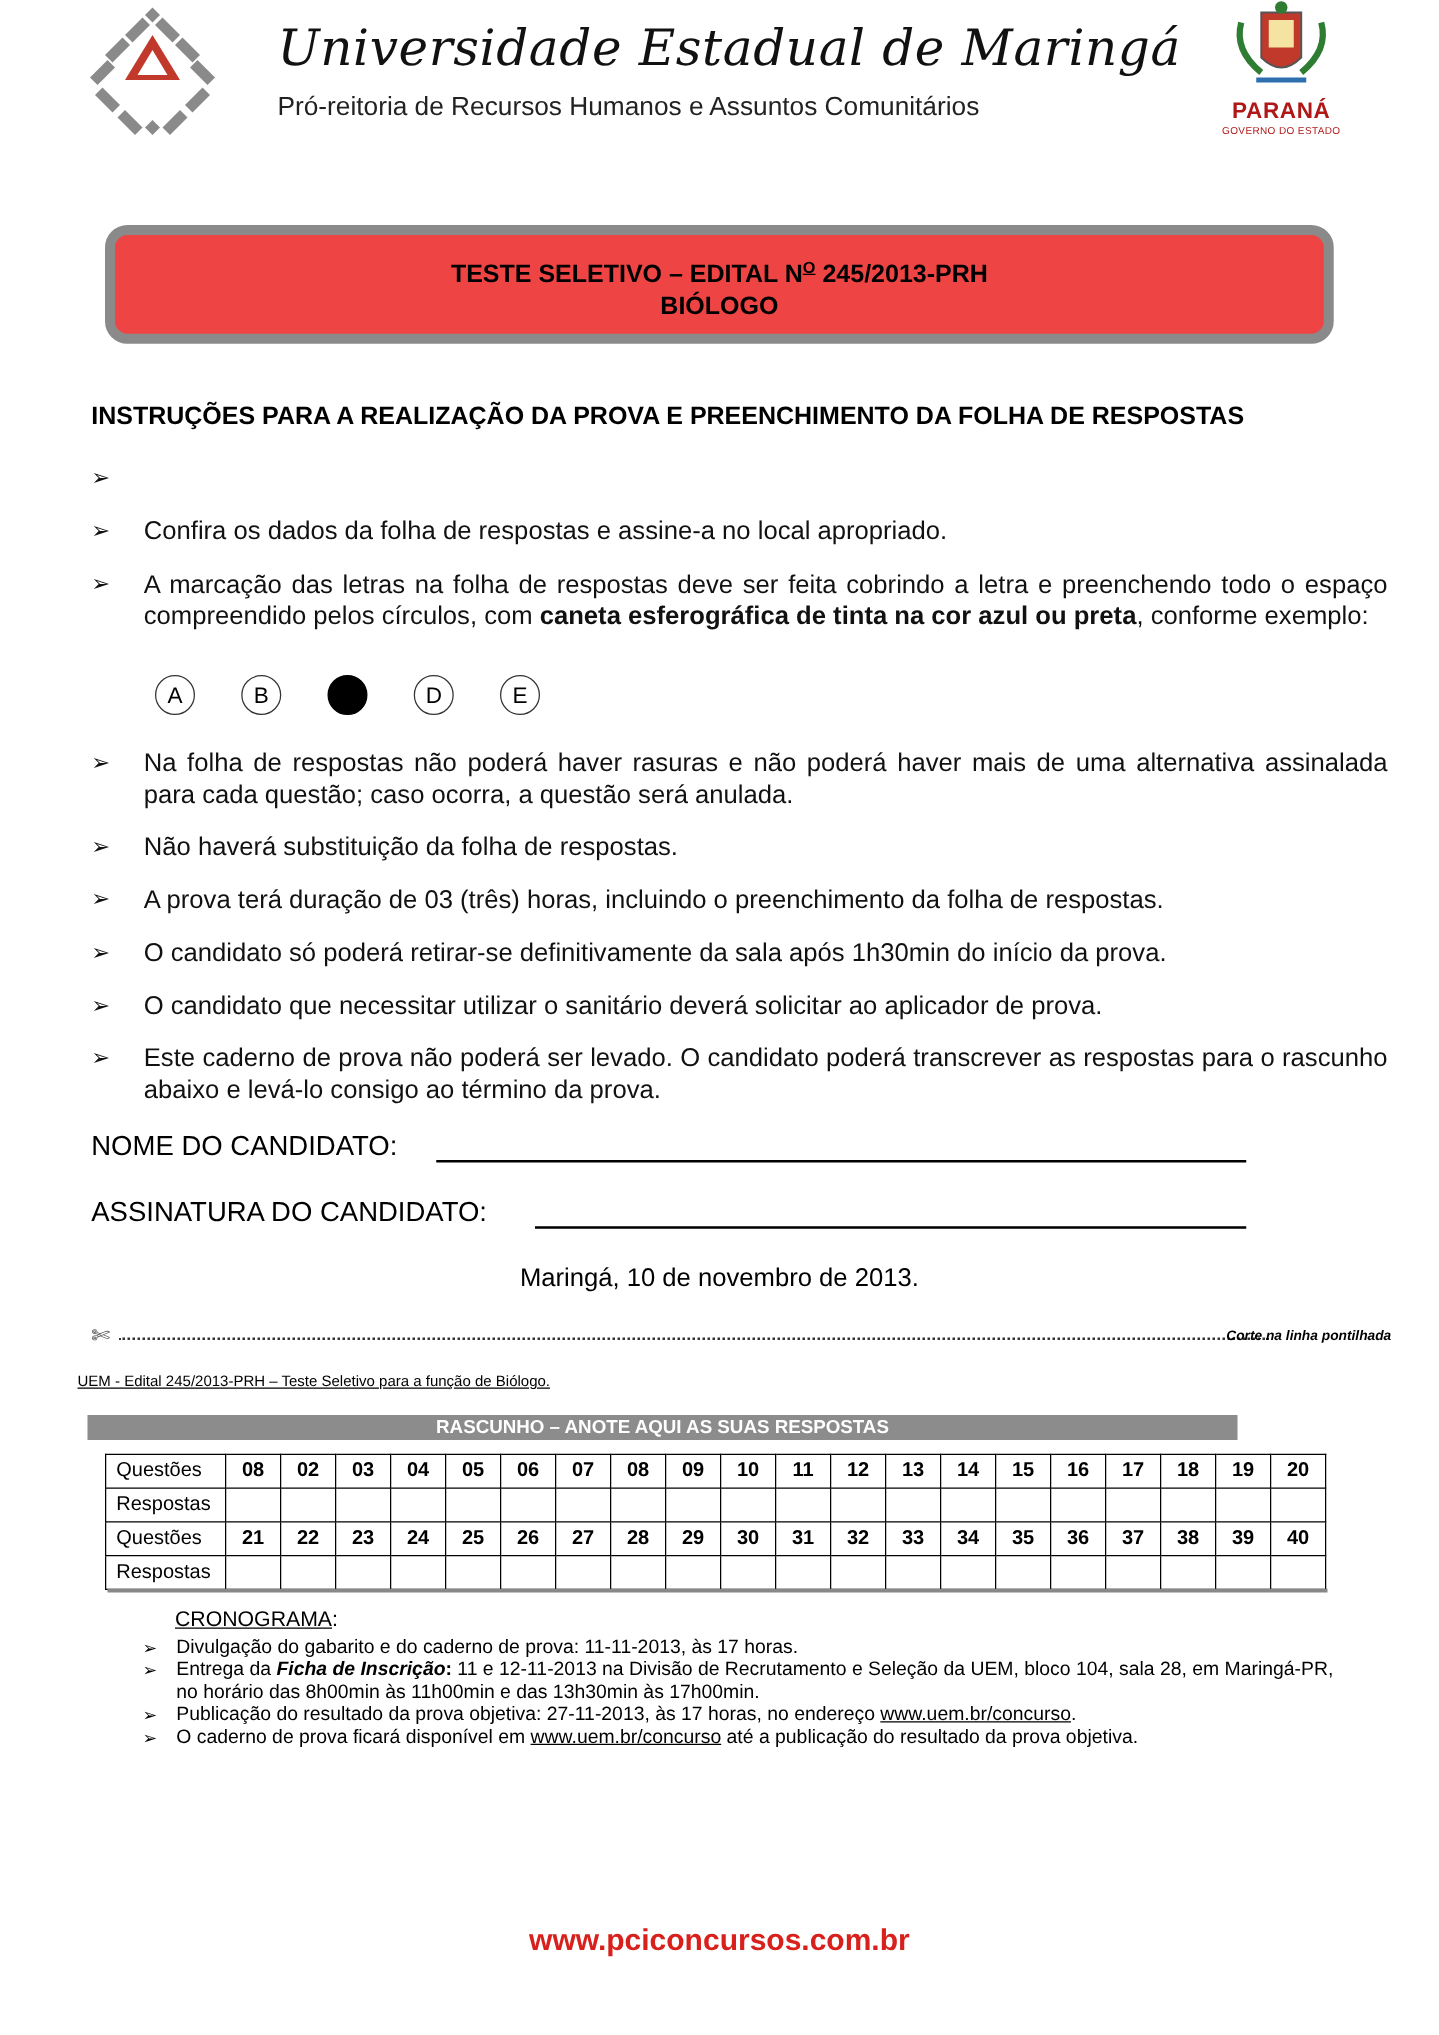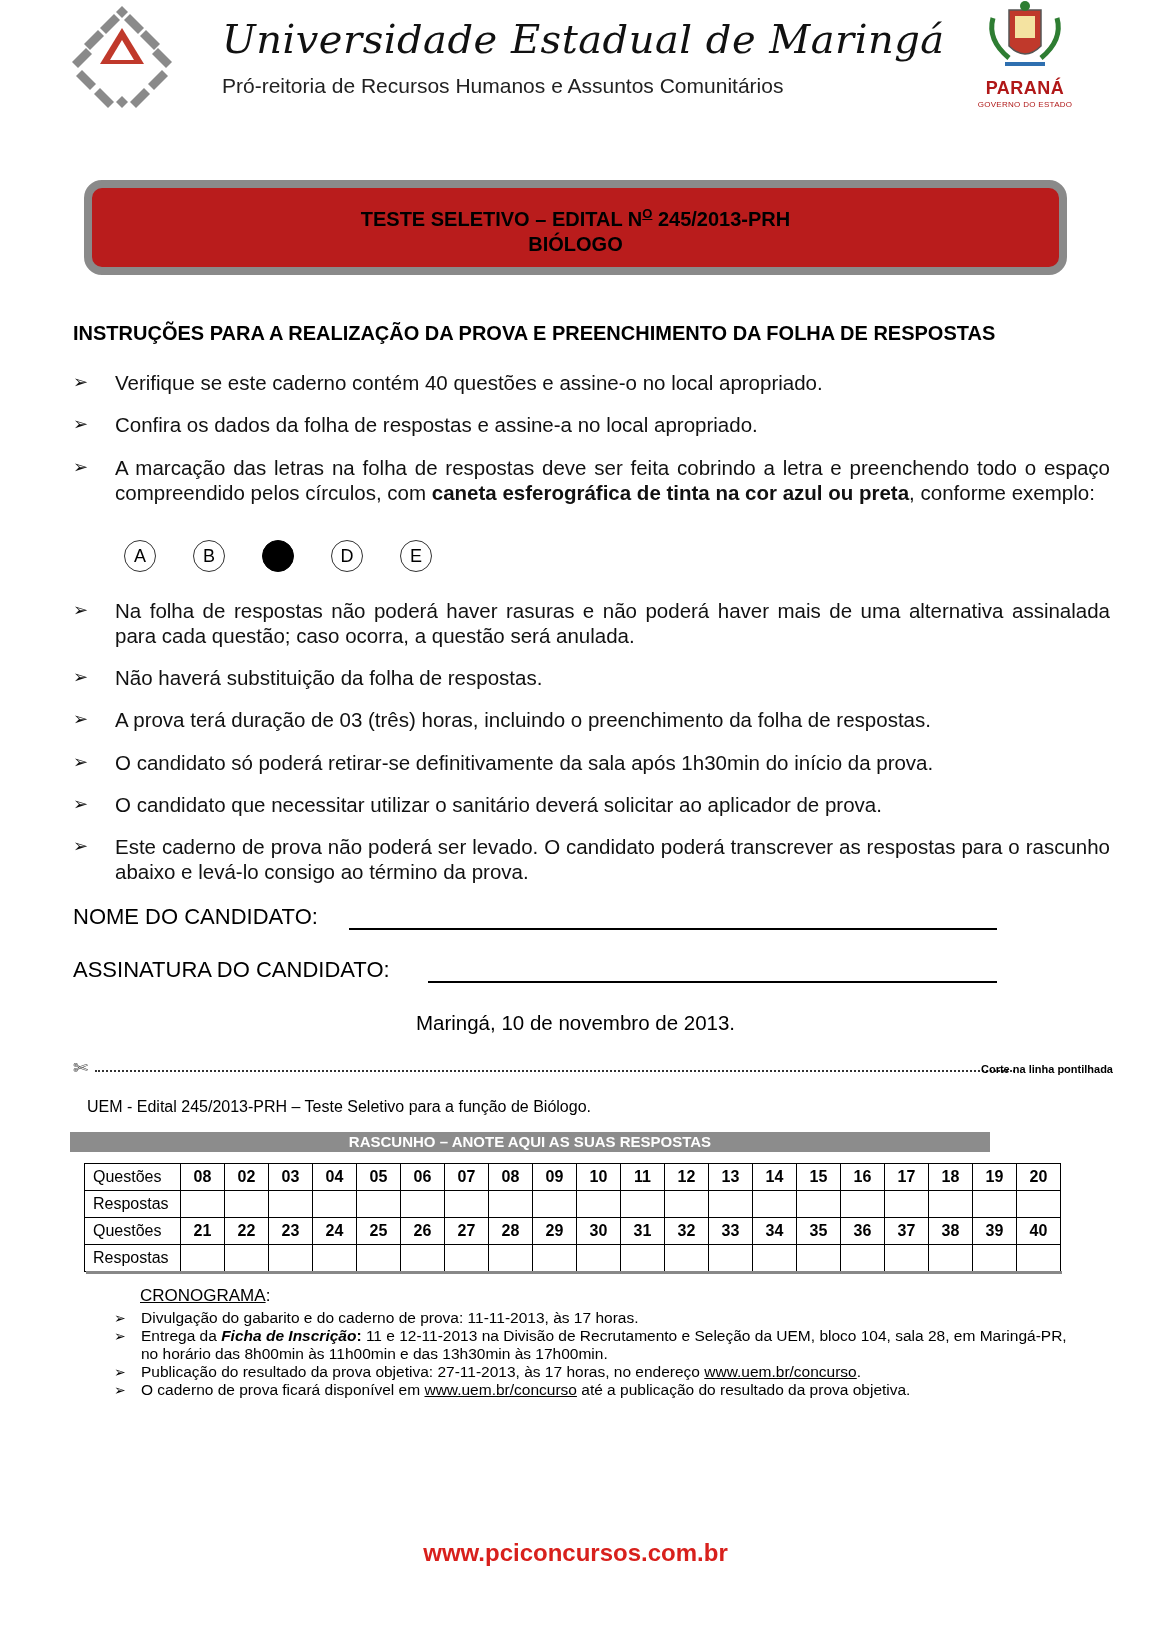--- a/index.html
+++ b/index.html
@@ -8,21 +8,21 @@
 
   
   .logo-uem { position: absolute; left: 70px; top: 4px; width: 104px; height: 106px; }
   .uni-title { position: absolute; left: 222px; top: 16px; font-family: "DejaVu Serif", serif; font-style: italic; font-size: 40px; letter-spacing: 0.5px; color: #111; }
   .uni-sub { position: absolute; left: 222px; top: 74px; font-size: 21px; color: #222; }
   .logo-pr { position: absolute; left: 975px; top: 0px; width: 100px; height: 114px; text-align: center; }
   .logo-pr .pr-name { position: absolute; left: 0; width: 100px; top: 78px; font-weight: bold; font-size: 18px; color: #b01818; letter-spacing: 0.5px; }
   .logo-pr .pr-gov { position: absolute; left: 0; width: 100px; top: 100px; font-size: 8px; color: #b01818; letter-spacing: 0.3px; }
 
   
-  .title-box { position: absolute; left: 84px; top: 180px; width: 983px; height: 95px; border: 8px solid #8a8a8a; border-radius: 18px; background: #b91c1c; text-align: center; }
+  .title-box { position: absolute; left: 84px; top: 180px; width: 983px; height: 95px; border: 8px solid #8a8a8a; border-radius: 18px; background: #ef4444; text-align: center; }
   .title-box .t1 { margin-top: 18px; font-weight: bold; font-size: 20px; }
   .title-box .t1 sup { font-size: 13px; text-decoration: underline; }
   .title-box .t2 { margin-top: 2px; font-weight: bold; font-size: 20px; }
 
   .instr-heading { position: absolute; left: 73px; top: 322px; font-weight: bold; font-size: 20px; }
 
   
   .bullets { position: absolute; left: 73px; top: 370px; width: 1037px; }
   .bullet { position: relative; padding-left: 42px; font-size: 20.5px; line-height: 25px; text-align: justify; color: #111; }
   .bullet .arrow { position: absolute; left: 0; top: 0; font-size: 18px; }
@@ -43,23 +43,23 @@
 
   
   .form-label { position: absolute; left: 73px; font-size: 22px; }
   .form-line { position: absolute; border-bottom: 2px solid #000; height: 2px; }
   .date-line { position: absolute; left: 0; width: 1151px; top: 1011px; text-align: center; font-size: 20.5px; }
 
   
   .cut-line { position: absolute; left: 73px; top: 1060px; width: 1040px; height: 20px; font-size: 11px; }
   .cut-line .scissors { position: absolute; left: 0; top: -3px; font-size: 18px; color: #444; }
   .cut-line .dots { position: absolute; left: 22px; top: 4px; width: 920px; border-bottom: 2px dotted #333; height: 8px; }
-  .cut-line .cut-text { position: absolute; right: 0; top: 3px; font-weight: bold; font-size: 11px; }
-
-  .uem-edital { position: absolute; left: 87px; top: 1098px; font-size: 16px; }
+  .cut-line .cut-text { position: absolute; right: 0; top: 3px; font-weight: bold; font-size: 11px; font-style: italic; }
+
+  .uem-edital { position: absolute; left: 62px; top: 1098px; font-size: 12px; text-decoration: underline; }
 
   .rascunho-bar { position: absolute; left: 70px; top: 1132px; width: 920px; height: 20px; background: #8c8c8c; color: #fff; font-weight: bold; font-size: 15px; text-align: center; line-height: 20px; }
 
   
   .answer-table { position: absolute; left: 84px; top: 1163px; border-collapse: collapse; font-size: 16px; }
   .answer-table td { border: 1px solid #000; height: 27px; text-align: center; }
   .answer-table td.lbl { width: 96px; text-align: left; padding-left: 8px; font-weight: normal; }
   .answer-table td.num { width: 44px; font-weight: bold; }
   .answer-table td.ans { width: 44px; }
   .table-shadow { position: absolute; left: 86px; top: 1271px; width: 976px; height: 3px; background: #888; }
@@ -109,21 +109,21 @@
 </div>
 
 <div class="title-box">
   <div class="t1"><span>TESTE SELETIVO – EDITAL N</span><sup>O</sup><span> 245/2013-PRH</span></div>
   <div class="t2">BIÓLOGO</div>
 </div>
 
 <div class="instr-heading">INSTRUÇÕES PARA A REALIZAÇÃO DA PROVA E PREENCHIMENTO DA FOLHA DE RESPOSTAS</div>
 
 <div class="bullets">
-  <div class="bullet b1"><span class="arrow">➢</span><span>Verifique se este caderno contém 40 questões e assine-o no local apropriado.</span></div>
+  <div class="bullet b1"><span class="arrow">➢</span></div>
   <div class="bullet b2"><span class="arrow">➢</span><span>Confira os dados da folha de respostas e assine-a no local apropriado.</span></div>
   <div class="bullet b3"><span class="arrow">➢</span><span>A marcação das letras na folha de respostas deve ser feita cobrindo a letra e preenchendo todo o espaço compreendido pelos círculos, com </span><b>caneta esferográfica de tinta na cor azul ou preta</b><span>, conforme exemplo:</span></div>
   <div class="bullet b4"><span class="arrow">➢</span><span>Na folha de respostas não poderá haver rasuras e não poderá haver mais de uma alternativa assinalada para cada questão; caso ocorra, a questão será anulada.</span></div>
   <div class="bullet b5"><span class="arrow">➢</span><span>Não haverá substituição da folha de respostas.</span></div>
   <div class="bullet b6"><span class="arrow">➢</span><span>A prova terá duração de 03 (três) horas, incluindo o preenchimento da folha de respostas.</span></div>
   <div class="bullet b7"><span class="arrow">➢</span><span>O candidato só poderá retirar-se definitivamente da sala após 1h30min do início da prova.</span></div>
   <div class="bullet b8"><span class="arrow">➢</span><span>O candidato que necessitar utilizar o sanitário deverá solicitar ao aplicador de prova.</span></div>
   <div class="bullet b9"><span class="arrow">➢</span><span>Este caderno de prova não poderá ser levado. O candidato poderá transcrever as respostas para o rascunho abaixo e levá-lo consigo ao término da prova.</span></div>
 </div>
 

